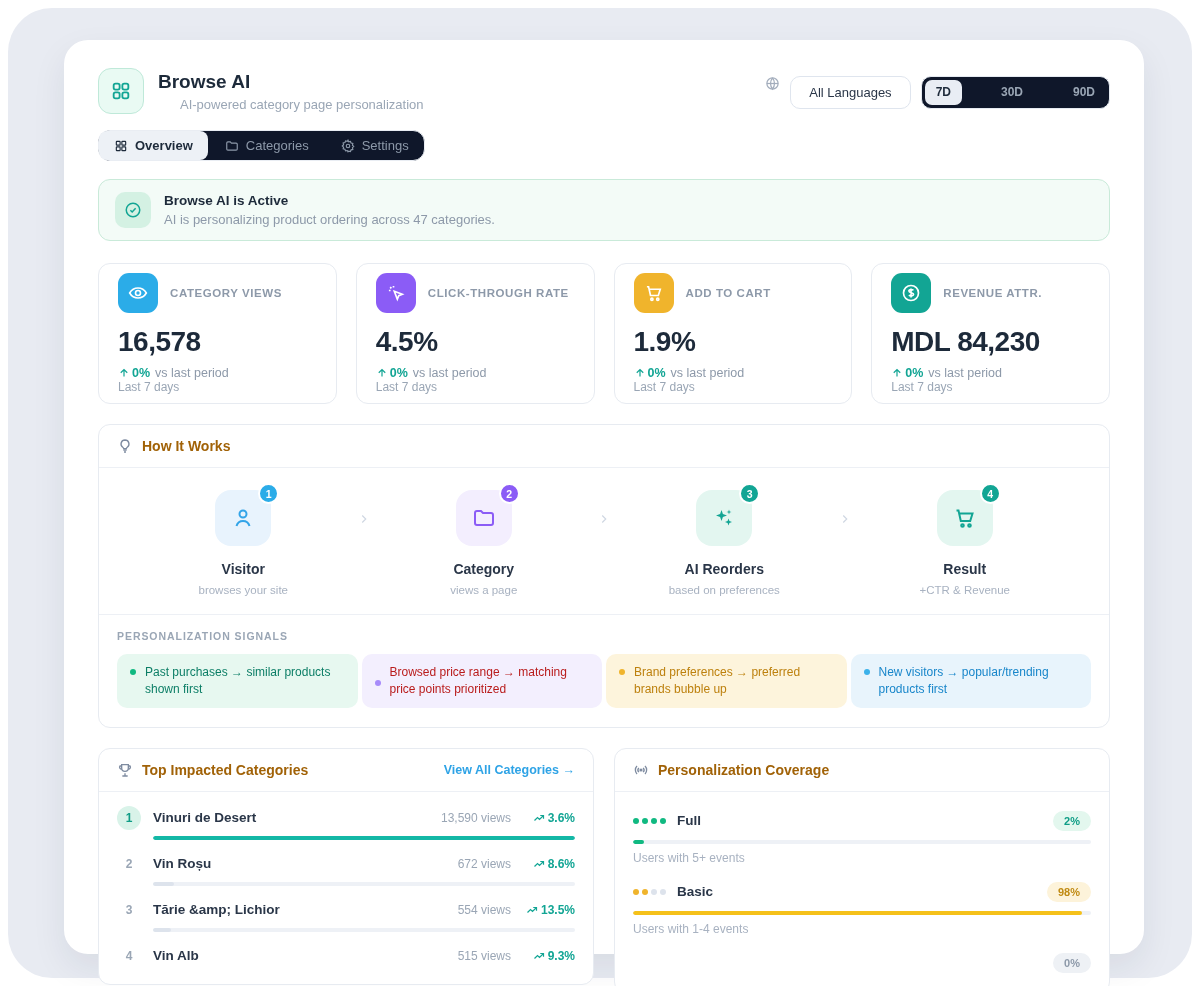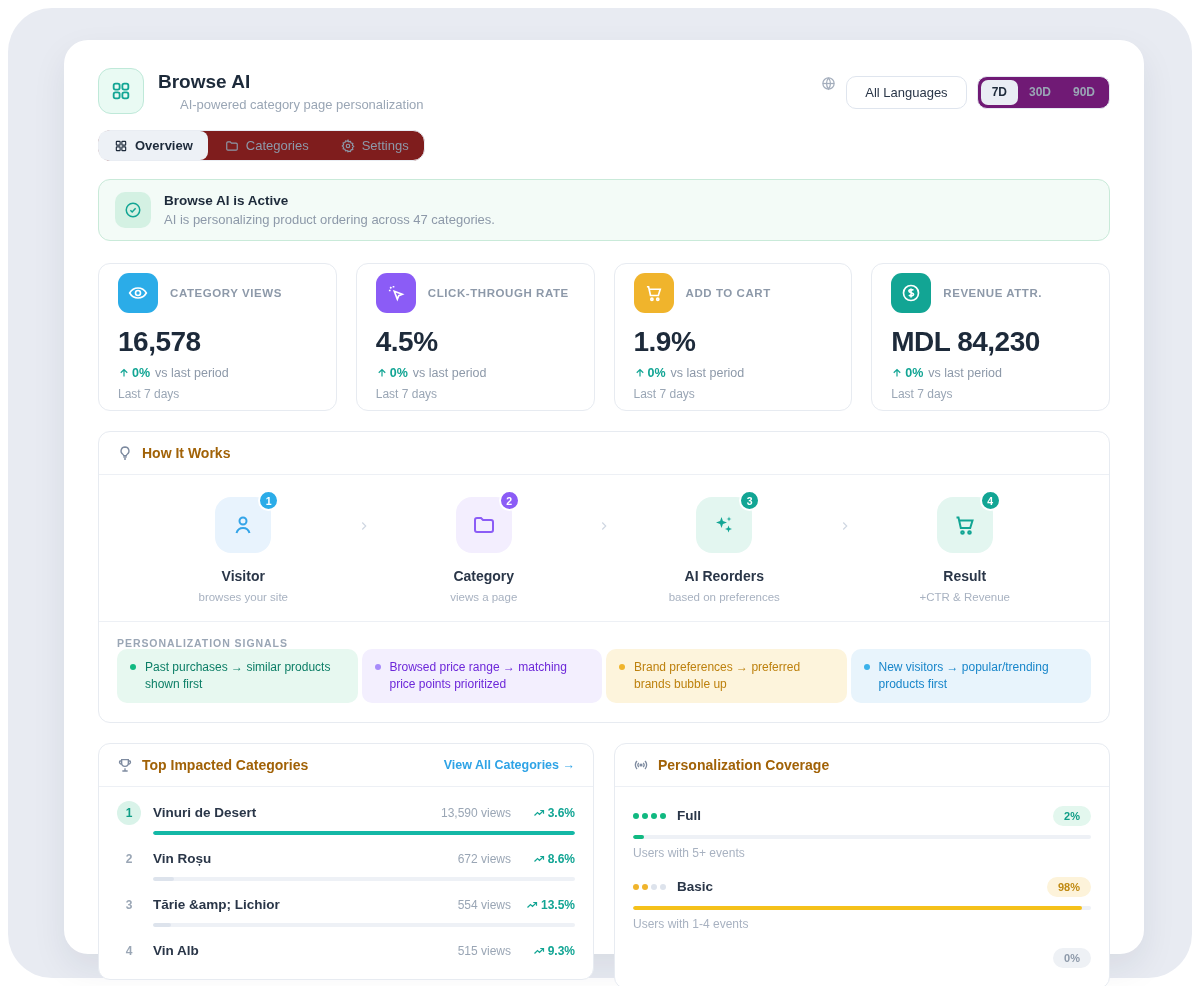--- a/index.html
+++ b/index.html
@@ -32,26 +32,26 @@
   .logo svg { width:22px; height:22px; }
   .title { font-size:19px; font-weight:700; color:#1d2a3a; }
   .subtitle { font-size:13px; color:#9aa6b5; margin-top:4px;margin-left:22px; }
   .controls { display:flex; gap:10px; margin-top:8px; }
   .globe-wrap { color:#a3adbc; display:flex; }
   .globe-wrap svg { width:15px; height:15px; }
   .lang-select {
     border:1px solid #dfe5ee; border-radius:10px; padding:8px 18px;
     font-size:13px; color:#2a3648; background:#fff; font-weight:500; cursor:pointer;
   }
-  .period-group { display:flex; border:1px solid #e5eaf1; border-radius:10px; padding:3px; background:#701a75; }
+  .period-group { display:flex; border:1px solid #e5eaf1; border-radius:10px; padding:3px; background:#0f172a;gap:28px; }
   .pill { padding:5px 11px; font-size:12px; font-weight:600; color:#9aa6b5; border-radius:7px; cursor:pointer; }
   .pill.active { background:#e9edf4; color:#1d2a3a; font-weight:700; }
 
   
-  .tabbar { display:inline-flex; border:1px solid #e9edf3; border-radius:12px; padding:0; margin-top:16px; background:#7f1d1d; gap:2px; }
+  .tabbar { display:inline-flex; border:1px solid #e9edf3; border-radius:12px; padding:0; margin-top:16px; background:#0f172a; gap:2px; }
   .tab { display:flex; align-items:center; gap:7px; padding:7px 15px; font-size:13px; color:#8d99a9; border-radius:8px; font-weight:500; cursor:pointer; }
   .tab.active { background:#edf1f6; color:#1d2a3a; font-weight:700; }
   .tab svg { width:14px; height:14px; }
 
   
   .banner { margin-top:18px; background:#f3fbf7; border:1px solid #c9ead9; border-radius:12px; padding:12px 16px; display:flex; gap:13px; align-items:center; }
   .banner-icon { width:36px; height:36px; border-radius:10px; background:#d4f1e3; color:#12a594; display:flex; align-items:center; justify-content:center; flex-shrink:0; }
   .banner-icon svg { width:18px; height:18px; }
   .banner-title { font-size:13.5px; font-weight:700; color:#1d2a3a; }
   .banner-text { font-size:13px; color:#8d99a9; margin-top:4px; }
@@ -62,21 +62,21 @@
   .stat-head { display:flex; align-items:center; gap:12px; }
   .stat-icon { width:40px; height:40px; border-radius:11px; display:flex; align-items:center; justify-content:center; color:#fff; flex-shrink:0; }
   .stat-icon svg { width:20px; height:20px; }
   .i-blue { background:#2bace8; } .i-purple { background:#8b5cf6; } .i-amber { background:#f0b42c; } .i-teal { background:#12a594; }
   .stat-label { font-size:11.5px; font-weight:600; color:#8d99a9; letter-spacing:.05em; }
   .stat-value { font-size:28px; font-weight:700; color:#1d2a3a; margin-top:13px; letter-spacing:-.5px; }
   .stat-change { display:flex; align-items:center; gap:5px; margin-top:8px; font-size:12.5px; }
   .chg { color:#12a594; font-weight:700; display:flex; align-items:center; gap:2px; }
   .chg svg { width:12px; height:12px; }
   .chg-note { color:#8d99a9; }
-  .stat-period { font-size:12px; color:#9aa6b5; margin-top:7px; }
+  .stat-period { font-size:12px; color:#9aa6b5; }
 
   
   .panel { border:1px solid #e7ebf1; border-radius:12px; margin-top:20px; background:#fff; overflow:hidden; }
   .panel-head { display:flex; align-items:center; gap:9px; padding:13px 18px; border-bottom:1px solid #edf0f5; }
   .panel-head .p-icon { color:#7e8ba0; display:flex; }
   .panel-head .p-icon svg { width:16px; height:16px; }
   .panel-title { font-size:14px; font-weight:700; color:#a16207; }
   .view-all { margin-left:auto; font-size:12.5px; font-weight:600; color:#2ea3e6; cursor:pointer; text-decoration:none; }
 
   
@@ -88,26 +88,26 @@
   .t-blue { background:#e8f3fd; color:#33a4e8; } .t-purple { background:#f3eefe; color:#8b5cf6; } .t-teal { background:#e3f6f0; color:#12a594; }
   .step-badge { position:absolute; top:-7px; right:-8px; width:21px; height:21px; border-radius:50%; color:#fff; font-size:10.5px; font-weight:700; display:flex; align-items:center; justify-content:center; border:2px solid #fff; }
   .b-blue { background:#2bace8; } .b-purple { background:#8b5cf6; } .b-teal { background:#12a594; }
   .step-title { font-size:14px; font-weight:600; color:#2a3648; margin-top:15px; }
   .step-sub { font-size:11.5px; color:#a8b2c1; margin-top:7px; }
   .step-sep { color:#cfd7e2; margin-top:22px; width:24px; display:flex; justify-content:center; flex-shrink:0; }
   .step-sep svg { width:14px; height:14px; }
 
   
   .signals { padding:15px 18px 19px; border-top:1px solid #edf0f5; }
-  .signals-label { font-size:10.5px; font-weight:600; color:#9aa6b5; letter-spacing:.09em; margin-bottom:0; }
+  .signals-label { font-size:10.5px; font-weight:600; color:#9aa6b5; letter-spacing:.09em; margin-bottom:12px; }
   .chips { display:grid; grid-template-columns:repeat(4,1fr); gap:4px; }
   .chip { display:flex; gap:9px; border-radius:10px; padding:10px 13px; font-size:12px; font-weight:500; line-height:1.4; align-items:flex-start; }
   .chip .dot { width:6px; height:6px; border-radius:50%; margin-top:5px; flex-shrink:0; }
   .c-green { background:#e7f8f0; color:#0c7e66; } .c-green .dot { background:#10b981; }
-  .c-purple { background:#f3effe; color:#6d28d9; } .c-purple .dot { background:#a78bfa; }
+  .c-purple { background:#f3effe; color:#b91c1c;align-items:center; } .c-purple .dot { background:#a78bfa; }
   .c-amber { background:#fdf4dc; color:#bd810e; } .c-amber .dot { background:#f0b42c; }
   .c-blue { background:#e8f4fc; color:#1886ca; } .c-blue .dot { background:#3bb1ea; }
 
   
   .bottom { display:grid; grid-template-columns:1fr 1fr; gap:20px; margin-top:20px; align-items:start; }
 
   .list { padding:8px 18px 10px; }
   .cat-row { padding:6px 0 6px; cursor:pointer; }
   .cat-top { display:flex; align-items:center; gap:12px; }
   .rank { width:24px; height:24px; border-radius:50%; display:flex; align-items:center; justify-content:center; font-size:12px; font-weight:600; color:#9aa6b5; flex-shrink:0; }

